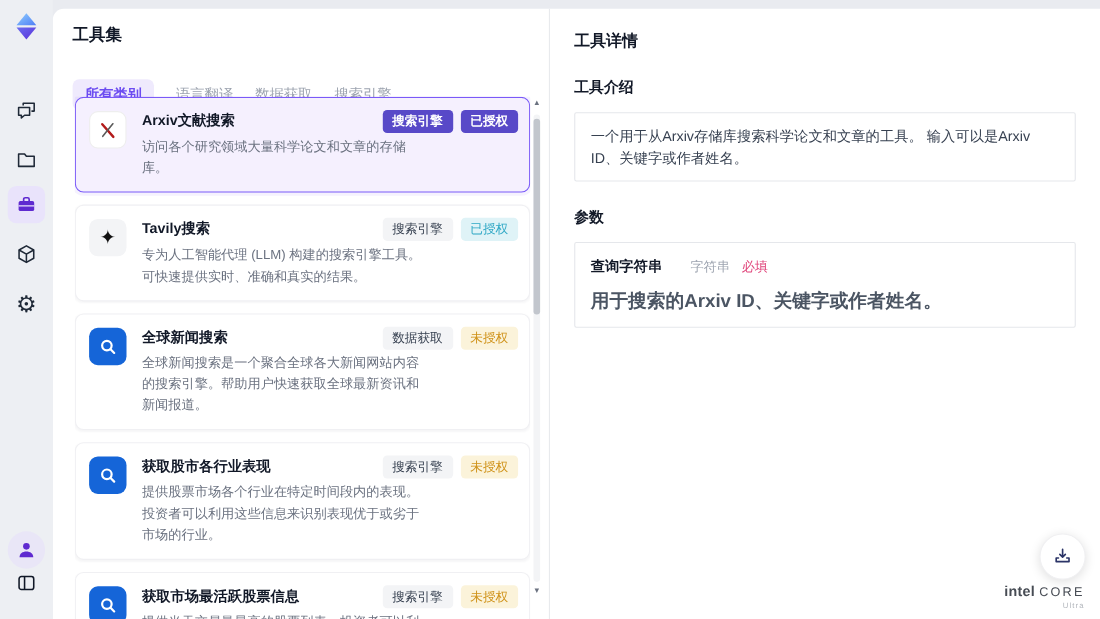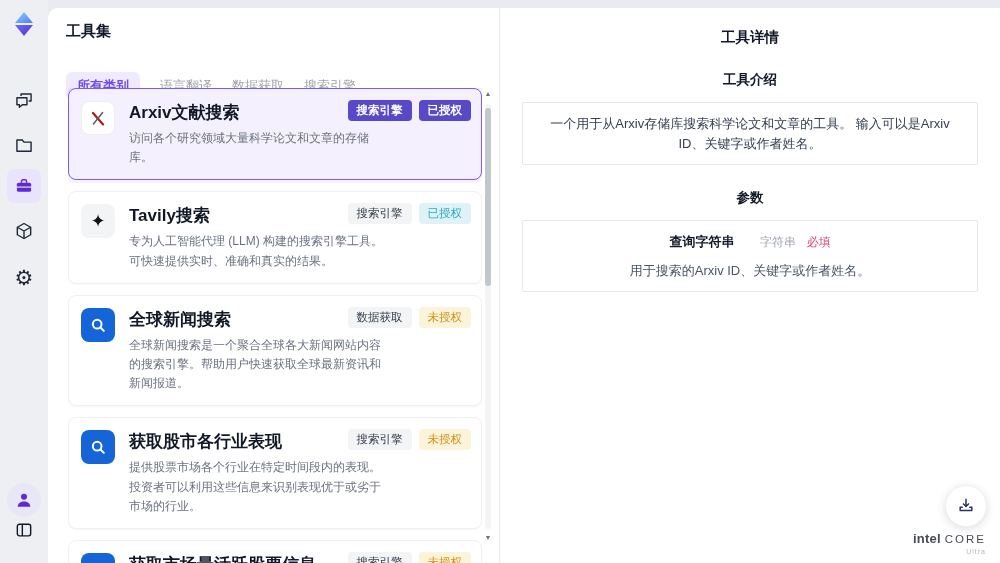--- a/index.html
+++ b/index.html
@@ -55,51 +55,51 @@
     background: #f5f0fe; border: 1.5px solid #7a5af8;
     box-shadow: 0 0 0 3px rgba(122,90,248,.08);
   }
   .tool-icon {
     position: absolute; left: 12px; top: 12px; width: 34px; height: 34px;
     border-radius: 8px; display: flex; align-items: center; justify-content: center;
     background: #f3f4f6; overflow: hidden;
   }
   .tool-icon.white { background: #ffffff; border: 1px solid #eee; }
   .tool-icon.blue  { background: #1565d8; }
-  .tool-title { font-size: 17px; font-weight: bold; color: #111827; margin-bottom: 5px; padding-right: 150px; white-space: nowrap; }
+  .tool-title { font-size: 13px; font-weight: bold; color: #111827; margin-bottom: 5px; padding-right: 150px; white-space: nowrap; }
   .tool-desc { font-size: 12px; color: #6b7280; line-height: 1.6; width: 258px; }
   .tool-tags { position: absolute; right: 10px; top: 11px; display: flex; }
   .tag {
     display: inline-block; font-size: 11.5px; padding: 3px 9px; border-radius: 4px;
     margin-left: 7px; white-space: nowrap;
   }
   .tag.cat { background: #f3f4f6; color: #374151; }
   .tag.auth { background: #dff3f7; color: #2fa8c5; }
   .tag.unauth { background: #fbf3da; color: #cf9218; }
   .card.selected .tag.cat, .card.selected .tag.auth { background: #5849c8; color: #fff; font-weight: bold; }
 
   
   .sb-track { position: absolute; left: 437px; top: 96px; bottom: 34px; width: 6px; background: #f3f4f6; border-radius: 3px; }
   .sb-thumb { position: absolute; left: 0; top: 4px; width: 6px; height: 178px; background: #c2c6cd; border-radius: 3px; cursor: pointer; }
   .sb-arrow { position: absolute; left: 435px; width: 10px; text-align: center; font-size: 7px; color: #6b7280; cursor: pointer; }
   .sb-arrow.up { top: 82px; }
   .sb-arrow.down { bottom: 22px; }
 
   
-  .detail-col { position: absolute; left: 452px; right: 0; top: 0; bottom: 0; padding: 20px 22px; text-align: center; }
+  .detail-col { position: absolute; left: 452px; right: 0; top: 0; bottom: 0; padding: 20px 22px; }
   .detail-title { font-size: 14.5px; font-weight: bold; color: #111827; }
   .section-h { font-size: 13.5px; font-weight: bold; color: #111827; margin-top: 24px; }
   .box {
     margin-top: 13px; background: #fff; border: 1px solid #e5e7eb; border-radius: 2px;
     padding: 11px 14px; font-size: 13px; color: #374151; line-height: 1.5;
   }
   .param-name { font-size: 13px; font-weight: bold; color: #111827; }
   .param-type { font-size: 12px; color: #9ca3af; margin-left: 22px; }
   .param-req { font-size: 12px; color: #e0457b; margin-left: 7px; }
-  .param-desc { font-size: 13px; color: #4b5563; margin-top: 9px; }
+  .param-desc { font-size: 17px; color: #4b5563; margin-top: 9px; font-weight: bold; }
 
   
   .dl-btn {
     position: absolute; right: 13px; bottom: 36px; width: 42px; height: 42px;
     border-radius: 50%; background: #fff; border: 1px solid #f0f0f2;
     box-shadow: 0 2px 10px rgba(0,0,0,.13); display: flex; align-items: center;
     justify-content: center; cursor: pointer; z-index: 10;
   }
   .intel { position: absolute; right: 14px; bottom: 8px; text-align: right; z-index: 10; color: #474c54; line-height: 1; }
   .intel .i-intel { font-size: 13px; font-weight: bold; letter-spacing: .2px; }

